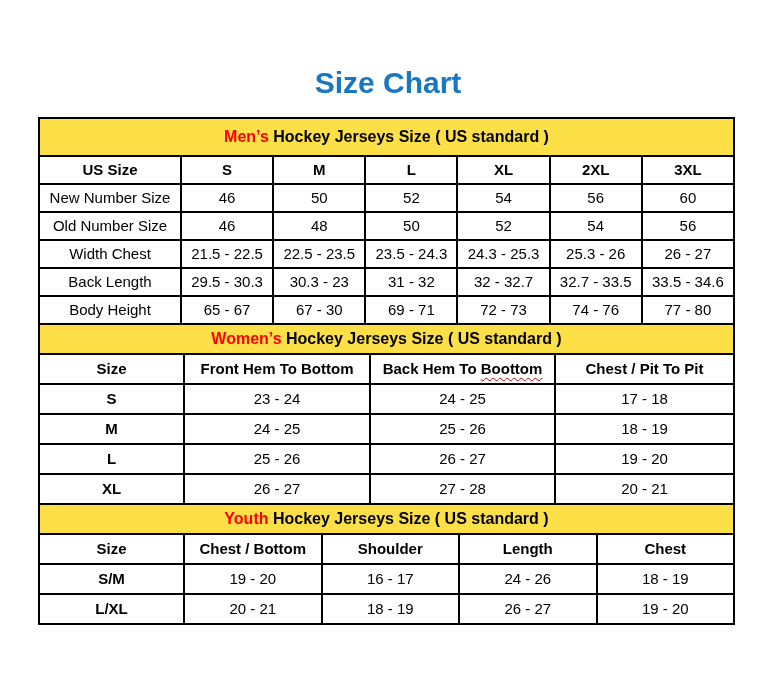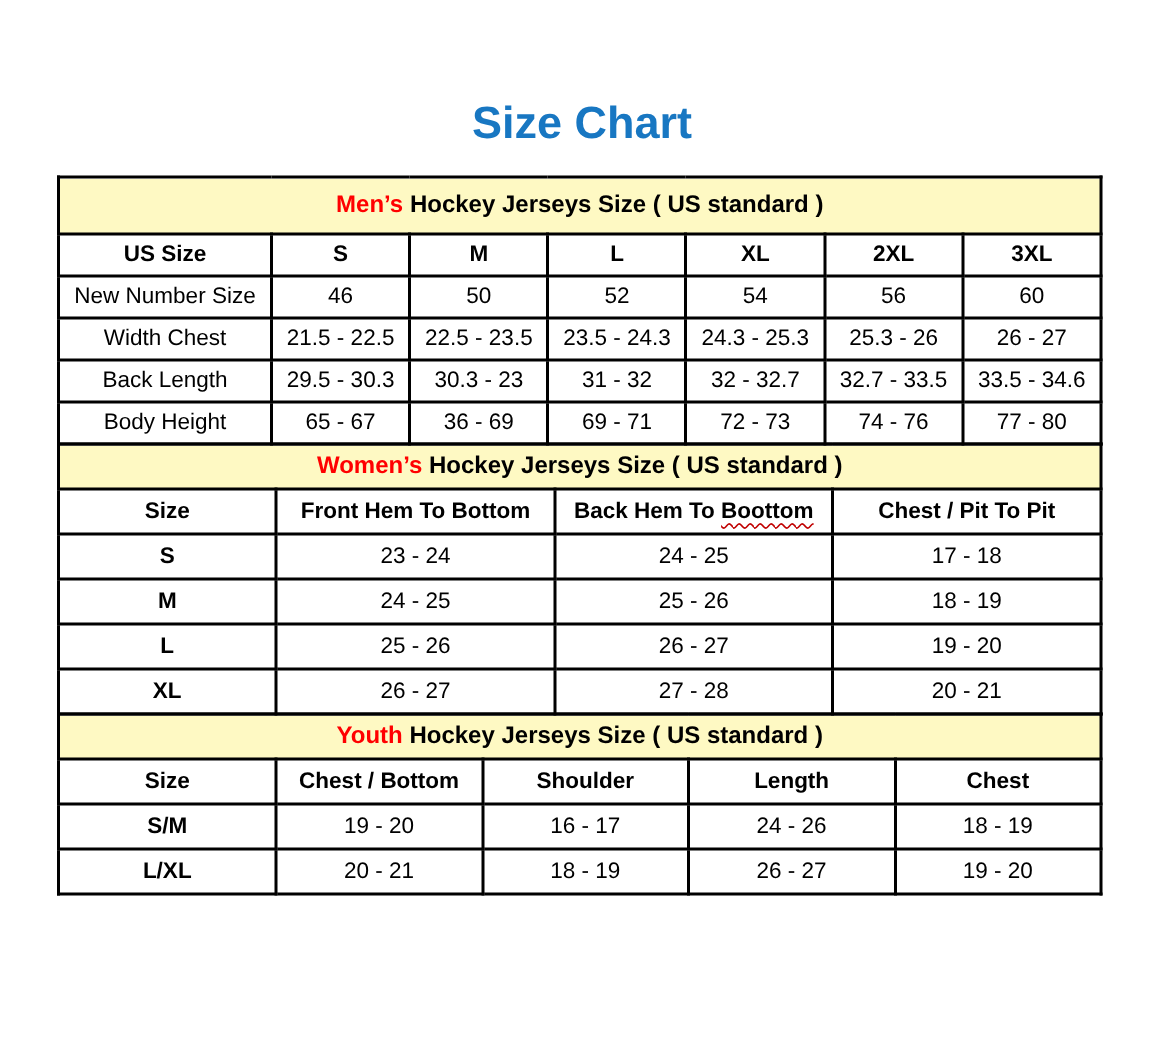--- a/index.html
+++ b/index.html
@@ -43,21 +43,21 @@
     text-align: center;
     vertical-align: middle;
     font-size: 15px;
     padding: 1px 2px;
     height: 24px;
     line-height: 1.2;
     overflow: hidden;
     white-space: nowrap;
   }
   .banner-row td {
-    background: #fef9c3;
+    background: #fde047;
     font-weight: bold;
     font-size: 16px;
     height: 34px;
   }
   .red { color: #ff0000; }
   .head-row td { font-weight: bold; }
   .bold-label { font-weight: bold; }
   .womens td, .youth td { height: 26px; }
   .squiggle {
     text-decoration: underline;
@@ -107,41 +107,50 @@
       <tr>
         <td>New Number Size</td>
         <td>46</td>
         <td>50</td>
         <td>52</td>
         <td>54</td>
         <td>56</td>
         <td>60</td>
       </tr>
       <tr>
+        <td>Old Number Size</td>
+        <td>46</td>
+        <td>48</td>
+        <td>50</td>
+        <td>52</td>
+        <td>54</td>
+        <td>56</td>
+      </tr>
+      <tr>
         <td>Width Chest</td>
         <td>21.5 - 22.5</td>
         <td>22.5 - 23.5</td>
         <td>23.5 - 24.3</td>
         <td>24.3 - 25.3</td>
         <td>25.3 - 26</td>
         <td>26 - 27</td>
       </tr>
       <tr>
         <td>Back Length</td>
         <td>29.5 - 30.3</td>
         <td>30.3 - 23</td>
         <td>31 - 32</td>
         <td>32 - 32.7</td>
         <td>32.7 - 33.5</td>
         <td>33.5 - 34.6</td>
       </tr>
       <tr>
         <td>Body Height</td>
         <td>65 - 67</td>
-        <td>36 - 69</td>
+        <td>67 - 30</td>
         <td>69 - 71</td>
         <td>72 - 73</td>
         <td>74 - 76</td>
         <td>77 - 80</td>
       </tr>
     </tbody>
   </table>
 
   <table class="size-table womens stacked">
     <colgroup>

